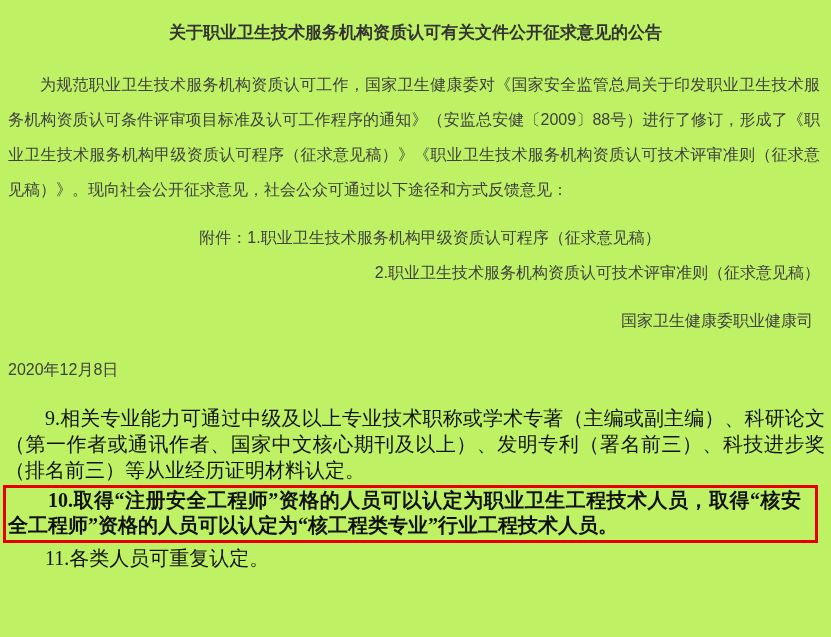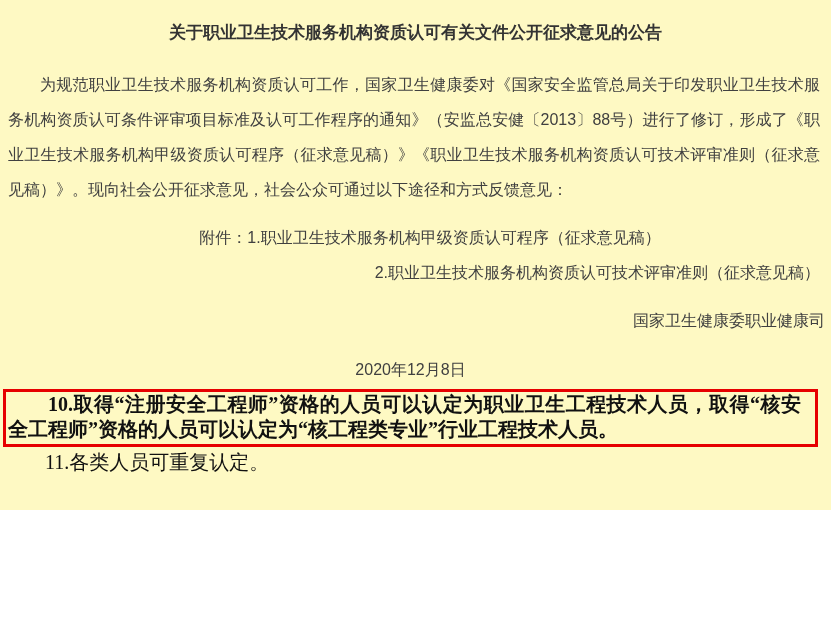--- a/index.html
+++ b/index.html
@@ -3,23 +3,23 @@
 <meta charset="utf-8">
 <style>
   html, body {
     margin: 0;
     padding: 0;
     background: #ffffff;
   }
   .page {
     position: relative;
     width: 831px;
-    height: 510px;
+    height: 637px;
     overflow: hidden;
-    background: #fef9c3;
+    background: #bef264;
     font-family: "Liberation Sans", sans-serif;
     color: #404040;
   }
   .doc-title {
     margin: 20px 40px 0 40px;
     text-align: center;
     font-size: 17px;
     font-weight: bold;
     line-height: 26px;
     color: #333333;
@@ -39,27 +39,27 @@
     text-indent: 32px;
     text-align: center;
   }
   .para-attach-2 {
     margin-top: 0;
     text-indent: 48px;
     text-align: right;
   }
   .para-signature {
     margin-top: 13px;
-    margin-right: 6px;
+    margin-right: 18px;
     text-align: right;
   }
   .para-date {
     margin-top: 14px;
     margin-right: 18px;
-    text-align: center;
+    text-align: left;
   }
   .para-clarify {
     margin-top: 16px;
     line-height: 28px;
     text-indent: 32px;
   }
   .serif-para {
     font-family: "Liberation Serif", serif;
     color: #111111;
     font-size: 20px;
@@ -86,31 +86,32 @@
     line-height: 26px;
   }
 </style>
 </head>
 <body>
 
 <div class="page">
 
   <h1 class="doc-title">关于职业卫生技术服务机构资质认可有关文件公开征求意见的公告</h1>
 
-  <p class="para para-intro">为规范职业卫生技术服务机构资质认可工作，国家卫生健康委对《国家安全监管总局关于印发职业卫生技术服务机构资质认可条件评审项目标准及认可工作程序的通知》（安监总安健〔2013〕88号）进行了修订，形成了《职业卫生技术服务机构甲级资质认可程序（征求意见稿）》《职业卫生技术服务机构资质认可技术评审准则（征求意见稿）》。现向社会公开征求意见，社会公众可通过以下途径和方式反馈意见：</p>
+  <p class="para para-intro">为规范职业卫生技术服务机构资质认可工作，国家卫生健康委对《国家安全监管总局关于印发职业卫生技术服务机构资质认可条件评审项目标准及认可工作程序的通知》（安监总安健〔2009〕88号）进行了修订，形成了《职业卫生技术服务机构甲级资质认可程序（征求意见稿）》《职业卫生技术服务机构资质认可技术评审准则（征求意见稿）》。现向社会公开征求意见，社会公众可通过以下途径和方式反馈意见：</p>
 
   <p class="para para-attach-1">附件：1.职业卫生技术服务机构甲级资质认可程序（征求意见稿）</p>
 
   <p class="para para-attach-2">2.职业卫生技术服务机构资质认可技术评审准则（征求意见稿）</p>
 
   <p class="para para-signature">国家卫生健康委职业健康司</p>
 
   <p class="para para-date">2020年12月8日</p>
 
 
+  <p class="serif-para serif-item-9">9.相关专业能力可通过中级及以上专业技术职称或学术专著（主编或副主编）、科研论文（第一作者或通讯作者、国家中文核心期刊及以上）、发明专利（署名前三）、科技进步奖（排名前三）等从业经历证明材料认定。</p>
 
   <div class="highlight-box">
     <p class="serif-para serif-item-10">10.取得“注册安全工程师”资格的人员可以认定为职业卫生工程技术人员，取得“核安全工程师”资格的人员可以认定为“核工程类专业”行业工程技术人员。</p>
   </div>
 
   <p class="serif-para serif-item-11">11.各类人员可重复认定。</p>
 
 </div>
 
 </body></html>

